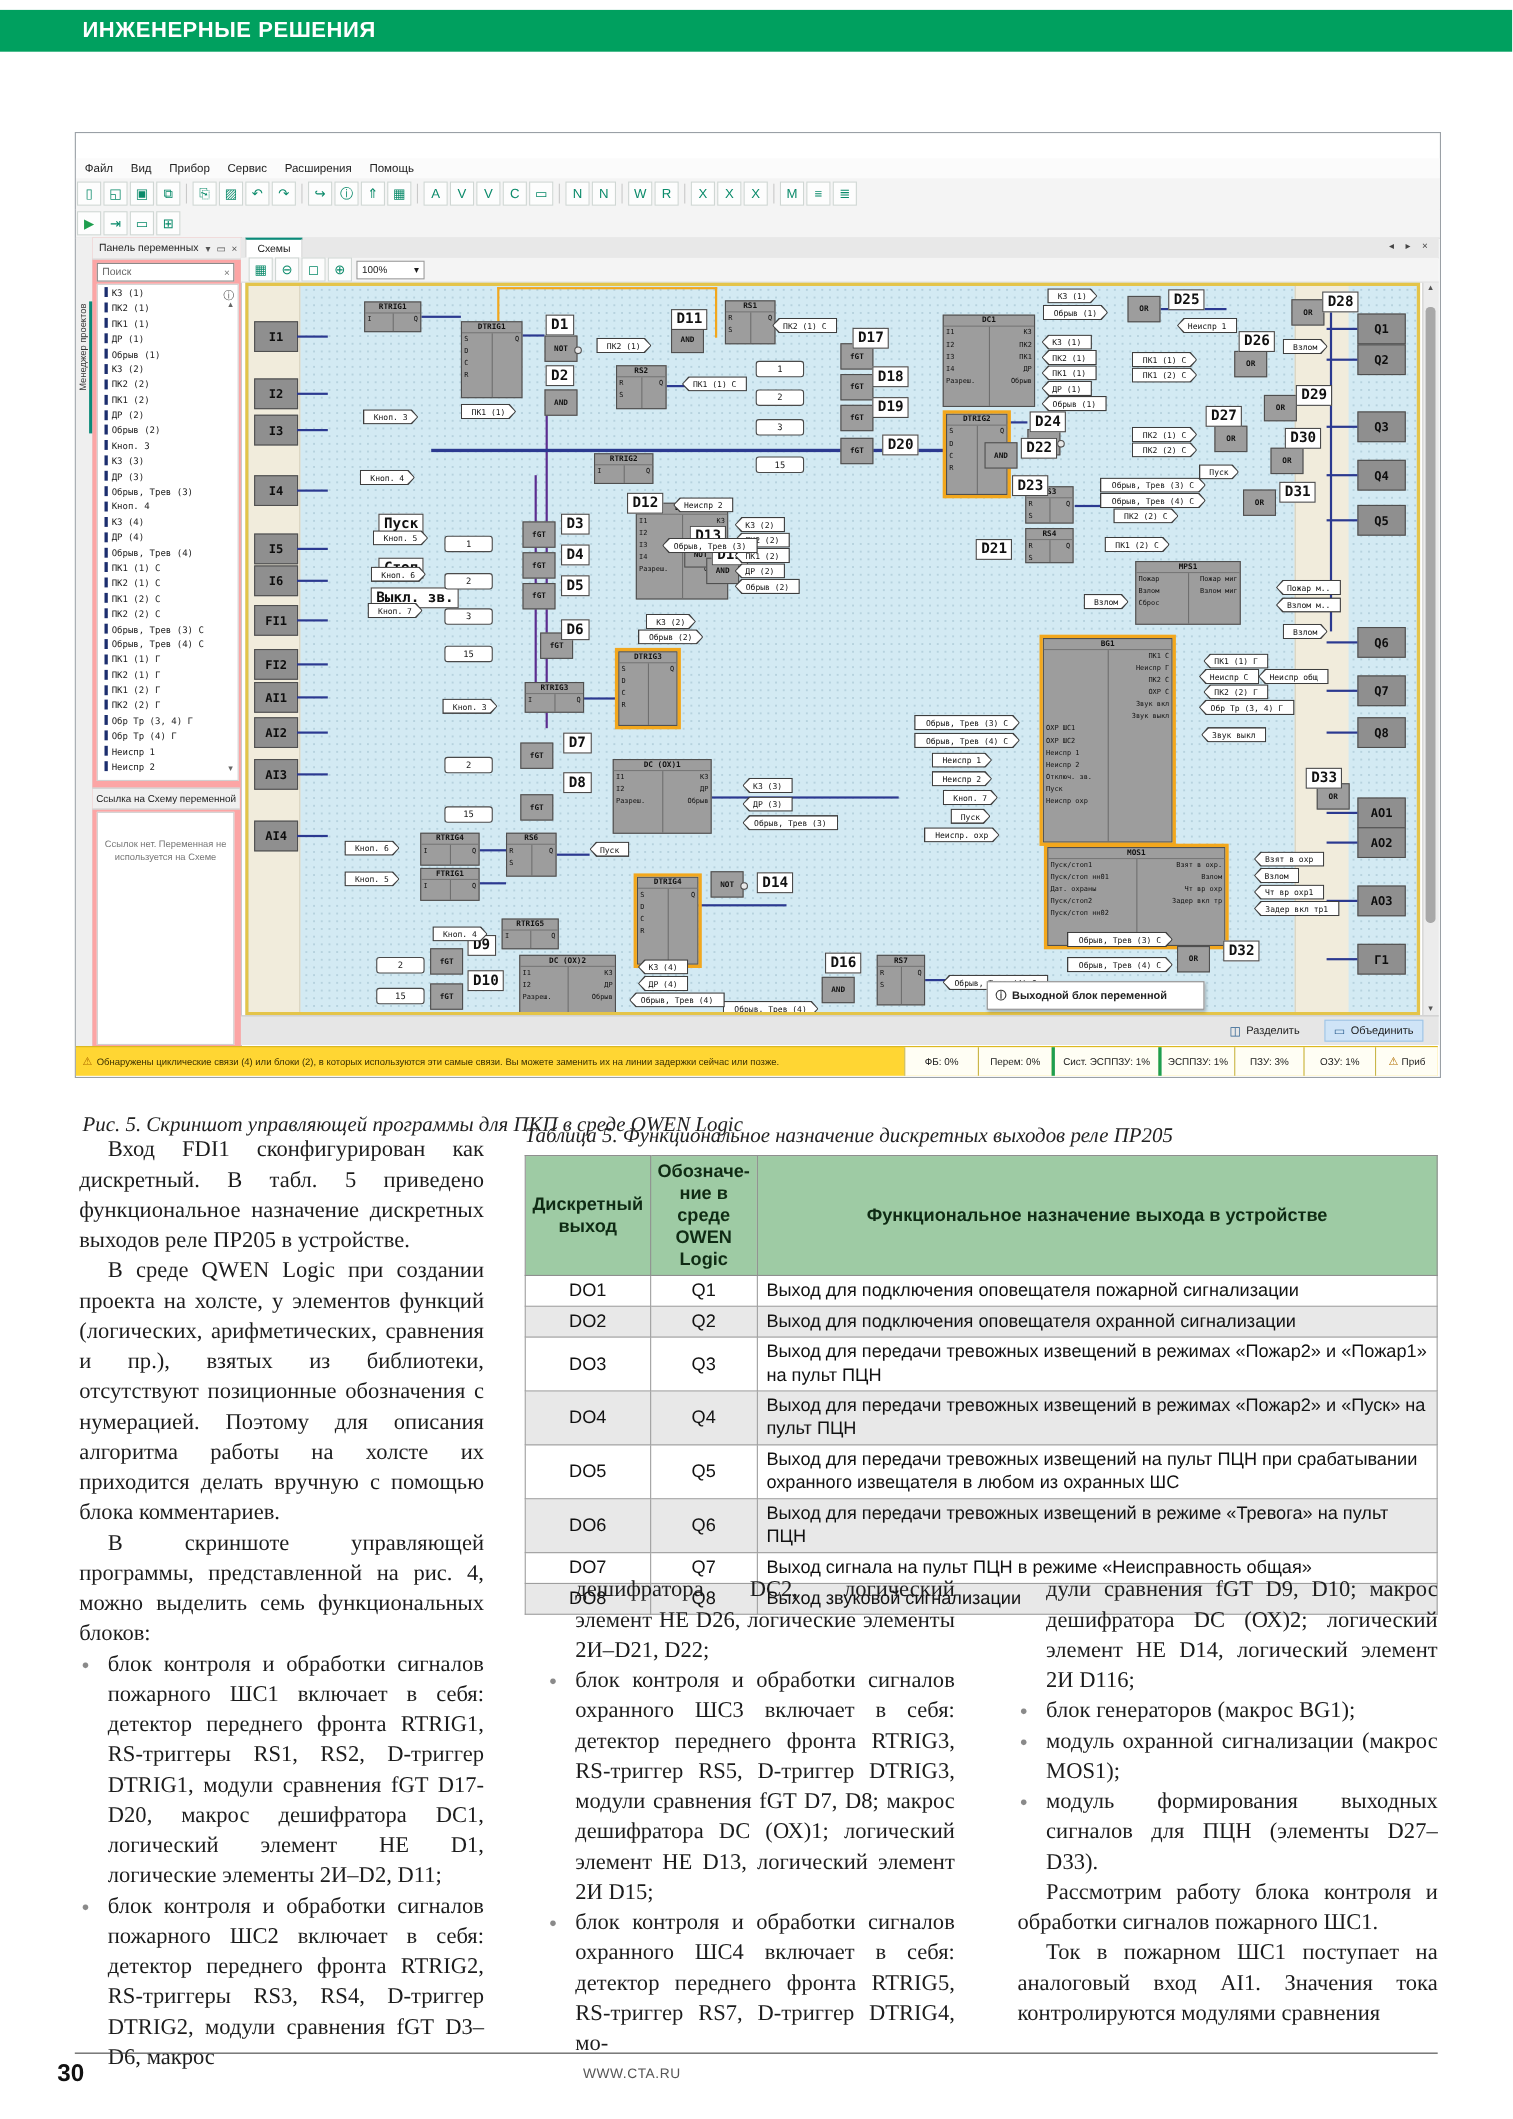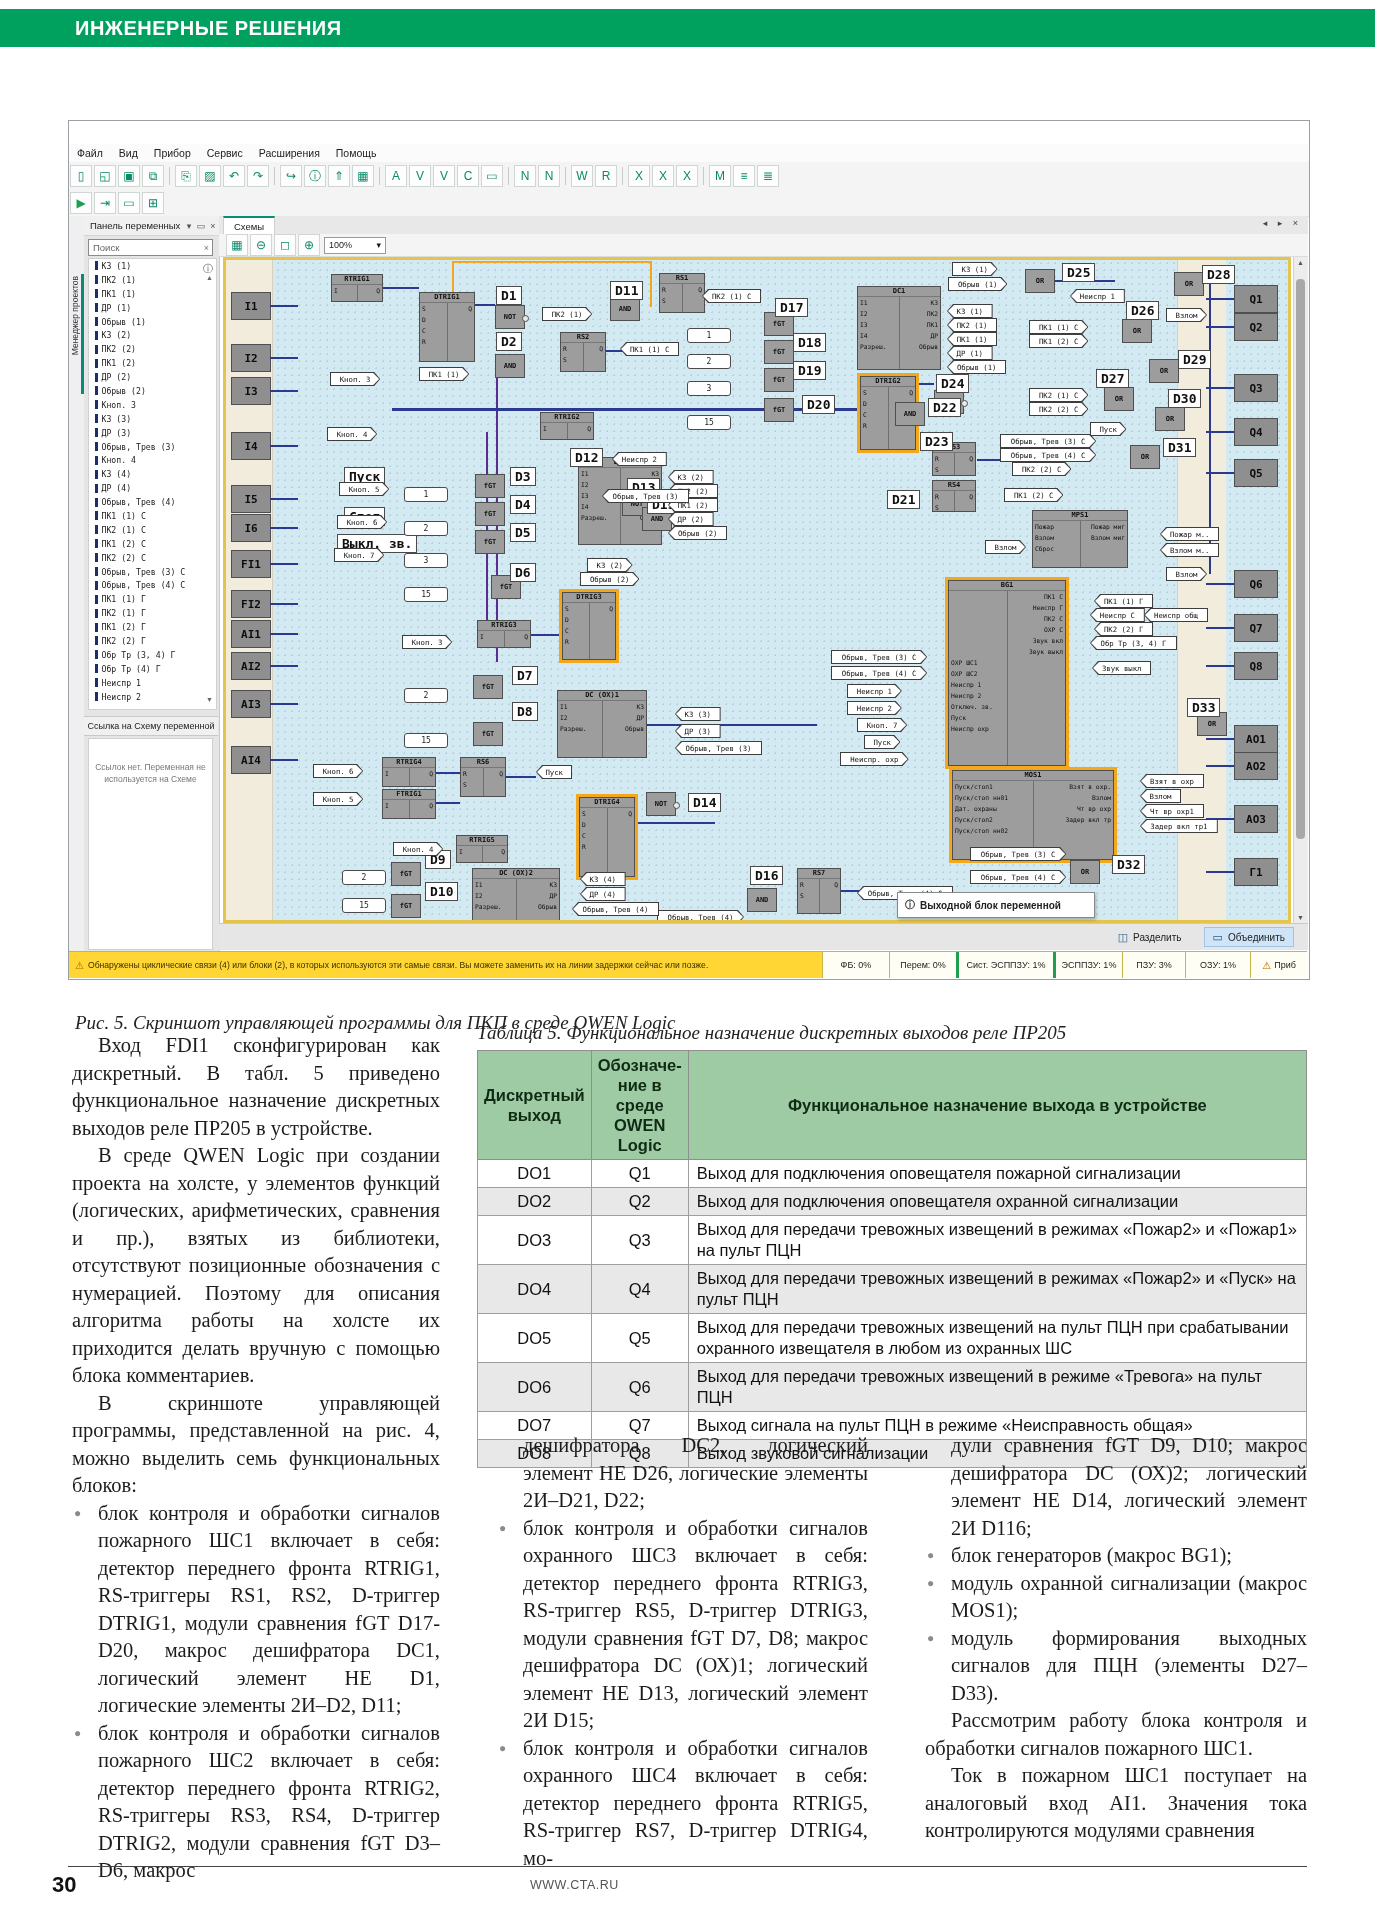--- a/index.html
+++ b/index.html
@@ -23,21 +23,21 @@
   #toolbar2{top:69px;height:26px;}
   .ico{width:20px;height:20px;margin:1px 1px;border:1px solid #cfd6d3;background:#fdfdfd;color:#0a8a6a;
        font-size:12px;display:flex;align-items:center;justify-content:center;}
   .tsep{width:1px;height:18px;background:#c9c9c9;margin:0 4px;}
   
   #vstrip{left:0;top:95px;width:15px;height:738px;background:#efefef;border-right:1px solid #d2d2d2;}
   #vstrip .vt{position:absolute;top:60px;left:1px;writing-mode:vertical-rl;transform:rotate(180deg);
       font-size:8.5px;color:#333;}
   #vstrip .bar{position:absolute;left:12px;top:58px;width:3px;height:120px;background:#0a8a78;}
   
-  #vars{left:15px;top:95px;width:135px;height:738px;background:#e5e5e5;border-right:1px solid #c9c9c9;}
+  #vars{left:15px;top:95px;width:135px;height:738px;background:#fca5a5;border-right:1px solid #c9c9c9;}
   .phead{position:relative;height:19px;background:#f0f0f0;border-bottom:1px solid #d5d5d5;display:flex;align-items:center;}
   .phead .pt{font-size:9.5px;color:#222;margin-left:6px;flex:1;white-space:nowrap;overflow:hidden;}
   .phead .pi{font-size:9px;color:#555;width:12px;text-align:center;}
   #search{position:absolute;left:4px;top:23px;width:123px;height:15px;background:#fff;border:1px solid #8a8a8a;
       font-size:9.5px;color:#666;display:flex;align-items:center;}
   #search .ph{margin-left:4px;flex:1;}
   #search .x{color:#777;margin-right:3px;font-size:9px;}
   #vlist{position:absolute;left:4px;top:42px;width:127px;height:450px;background:#fff;border:1px solid #d0d0d0;overflow:hidden;}
   .vitem{height:13.9px;display:flex;align-items:center;}
   .vitem .vb{width:2.5px;height:9px;background:#1c2e6e;margin:0 4px 0 6px;}

